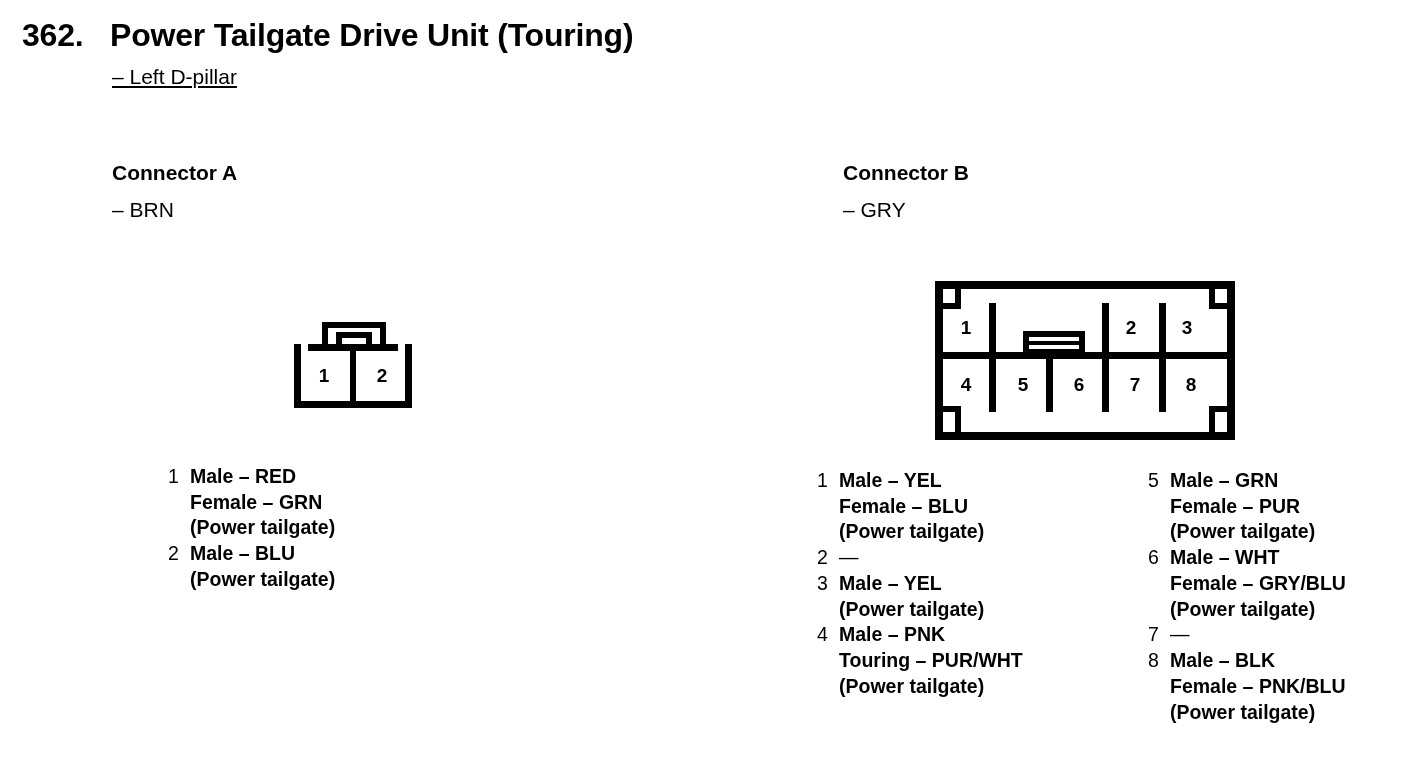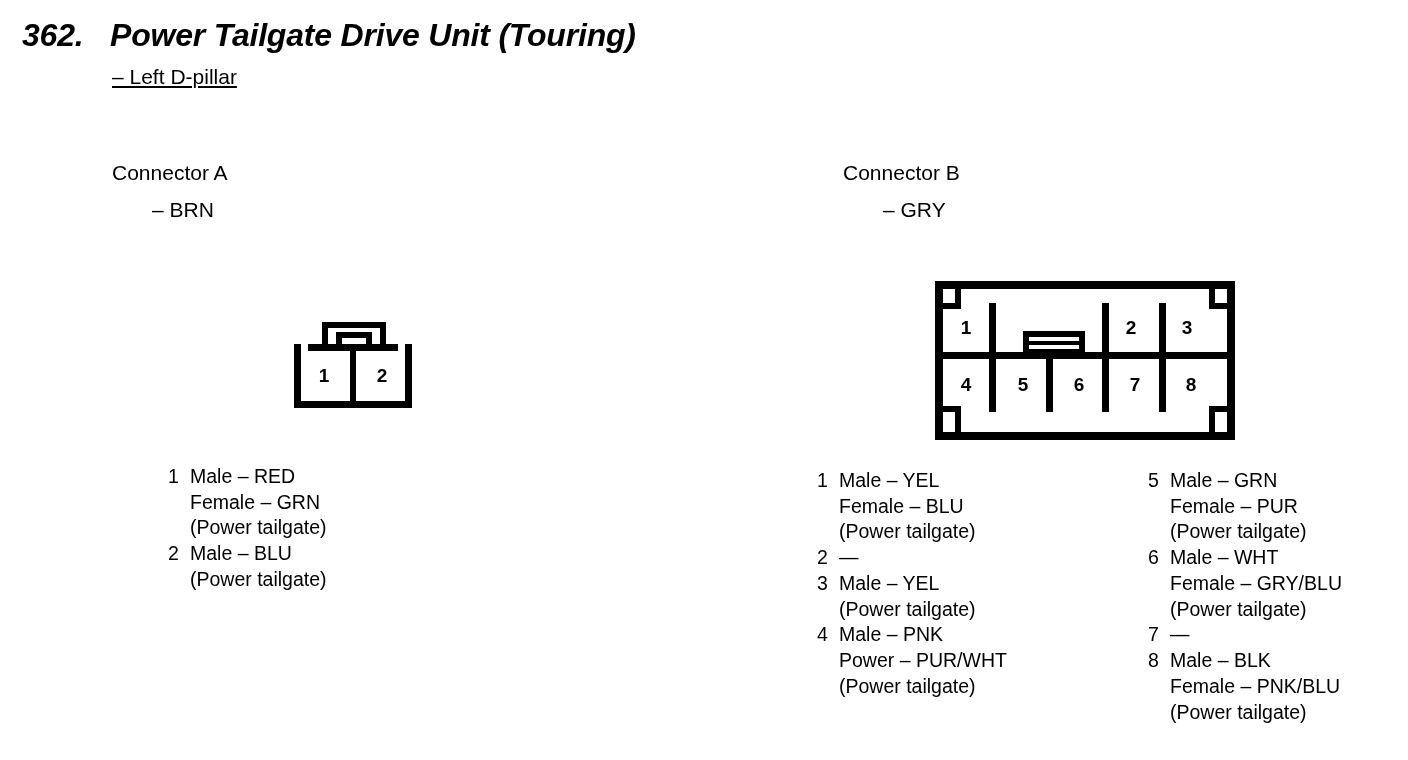--- a/index.html
+++ b/index.html
@@ -21,49 +21,47 @@
     position: absolute;
     left: 22px;
     top: 18px;
   }
   #page-title {
     font-size: 32px;
     font-weight: bold;
     letter-spacing: -0.2px;
     white-space: nowrap;
     line-height: 1.1;
-    font-style: italic;
   }
   #title-number {
     display: inline-block;
     min-width: 88px;
   }
   #subtitle-list {
     margin-top: 10px;
     margin-left: 90px;
     font-size: 21px;
     line-height: 1.35;
   }
   .subtitle-line {
     white-space: nowrap;
     text-decoration: underline;
   }
 
   
   .connector-heading {
     position: absolute;
     font-size: 21px;
-    font-weight: normal;
+    font-weight: bold;
     white-space: nowrap;
   }
   .connector-color {
     position: absolute;
     font-size: 21px;
     white-space: nowrap;
-    margin-left: 40px;
   }
 
   
   #connector-a-drawing {
     position: absolute;
     left: 294px;
     top: 322px;
     width: 126px;
     height: 86px;
   }
@@ -259,20 +257,21 @@
     flex: 0 0 22px;
     text-align: left;
     white-space: nowrap;
   }
   .pin-entry-body {
     flex: 1 1 auto;
     white-space: nowrap;
   }
   .pin-line {
     white-space: nowrap;
+    font-weight: bold;
   }
   .pin-empty {
     white-space: nowrap;
   }
 
   #pins-a      { left: 168px;  top: 464px; width: 320px; }
   #pins-b-left { left: 817px;  top: 468px; width: 330px; }
   #pins-b-right{ left: 1148px; top: 468px; width: 300px; }
 </style>
 </head>
@@ -384,21 +383,21 @@
     <div class="pin-entry-index">3</div>
     <div class="pin-entry-body">
       <div class="pin-line">Male – YEL</div>
       <div class="pin-line">(Power tailgate)</div>
     </div>
   </div>
   <div class="pin-entry">
     <div class="pin-entry-index">4</div>
     <div class="pin-entry-body">
       <div class="pin-line">Male – PNK</div>
-      <div class="pin-line">Power – PUR/WHT</div>
+      <div class="pin-line">Touring – PUR/WHT</div>
       <div class="pin-line">(Power tailgate)</div>
     </div>
   </div>
 </div>
 
 <div class="pin-list" id="pins-b-right">
   <div class="pin-entry">
     <div class="pin-entry-index">5</div>
     <div class="pin-entry-body">
       <div class="pin-line">Male – GRN</div>

